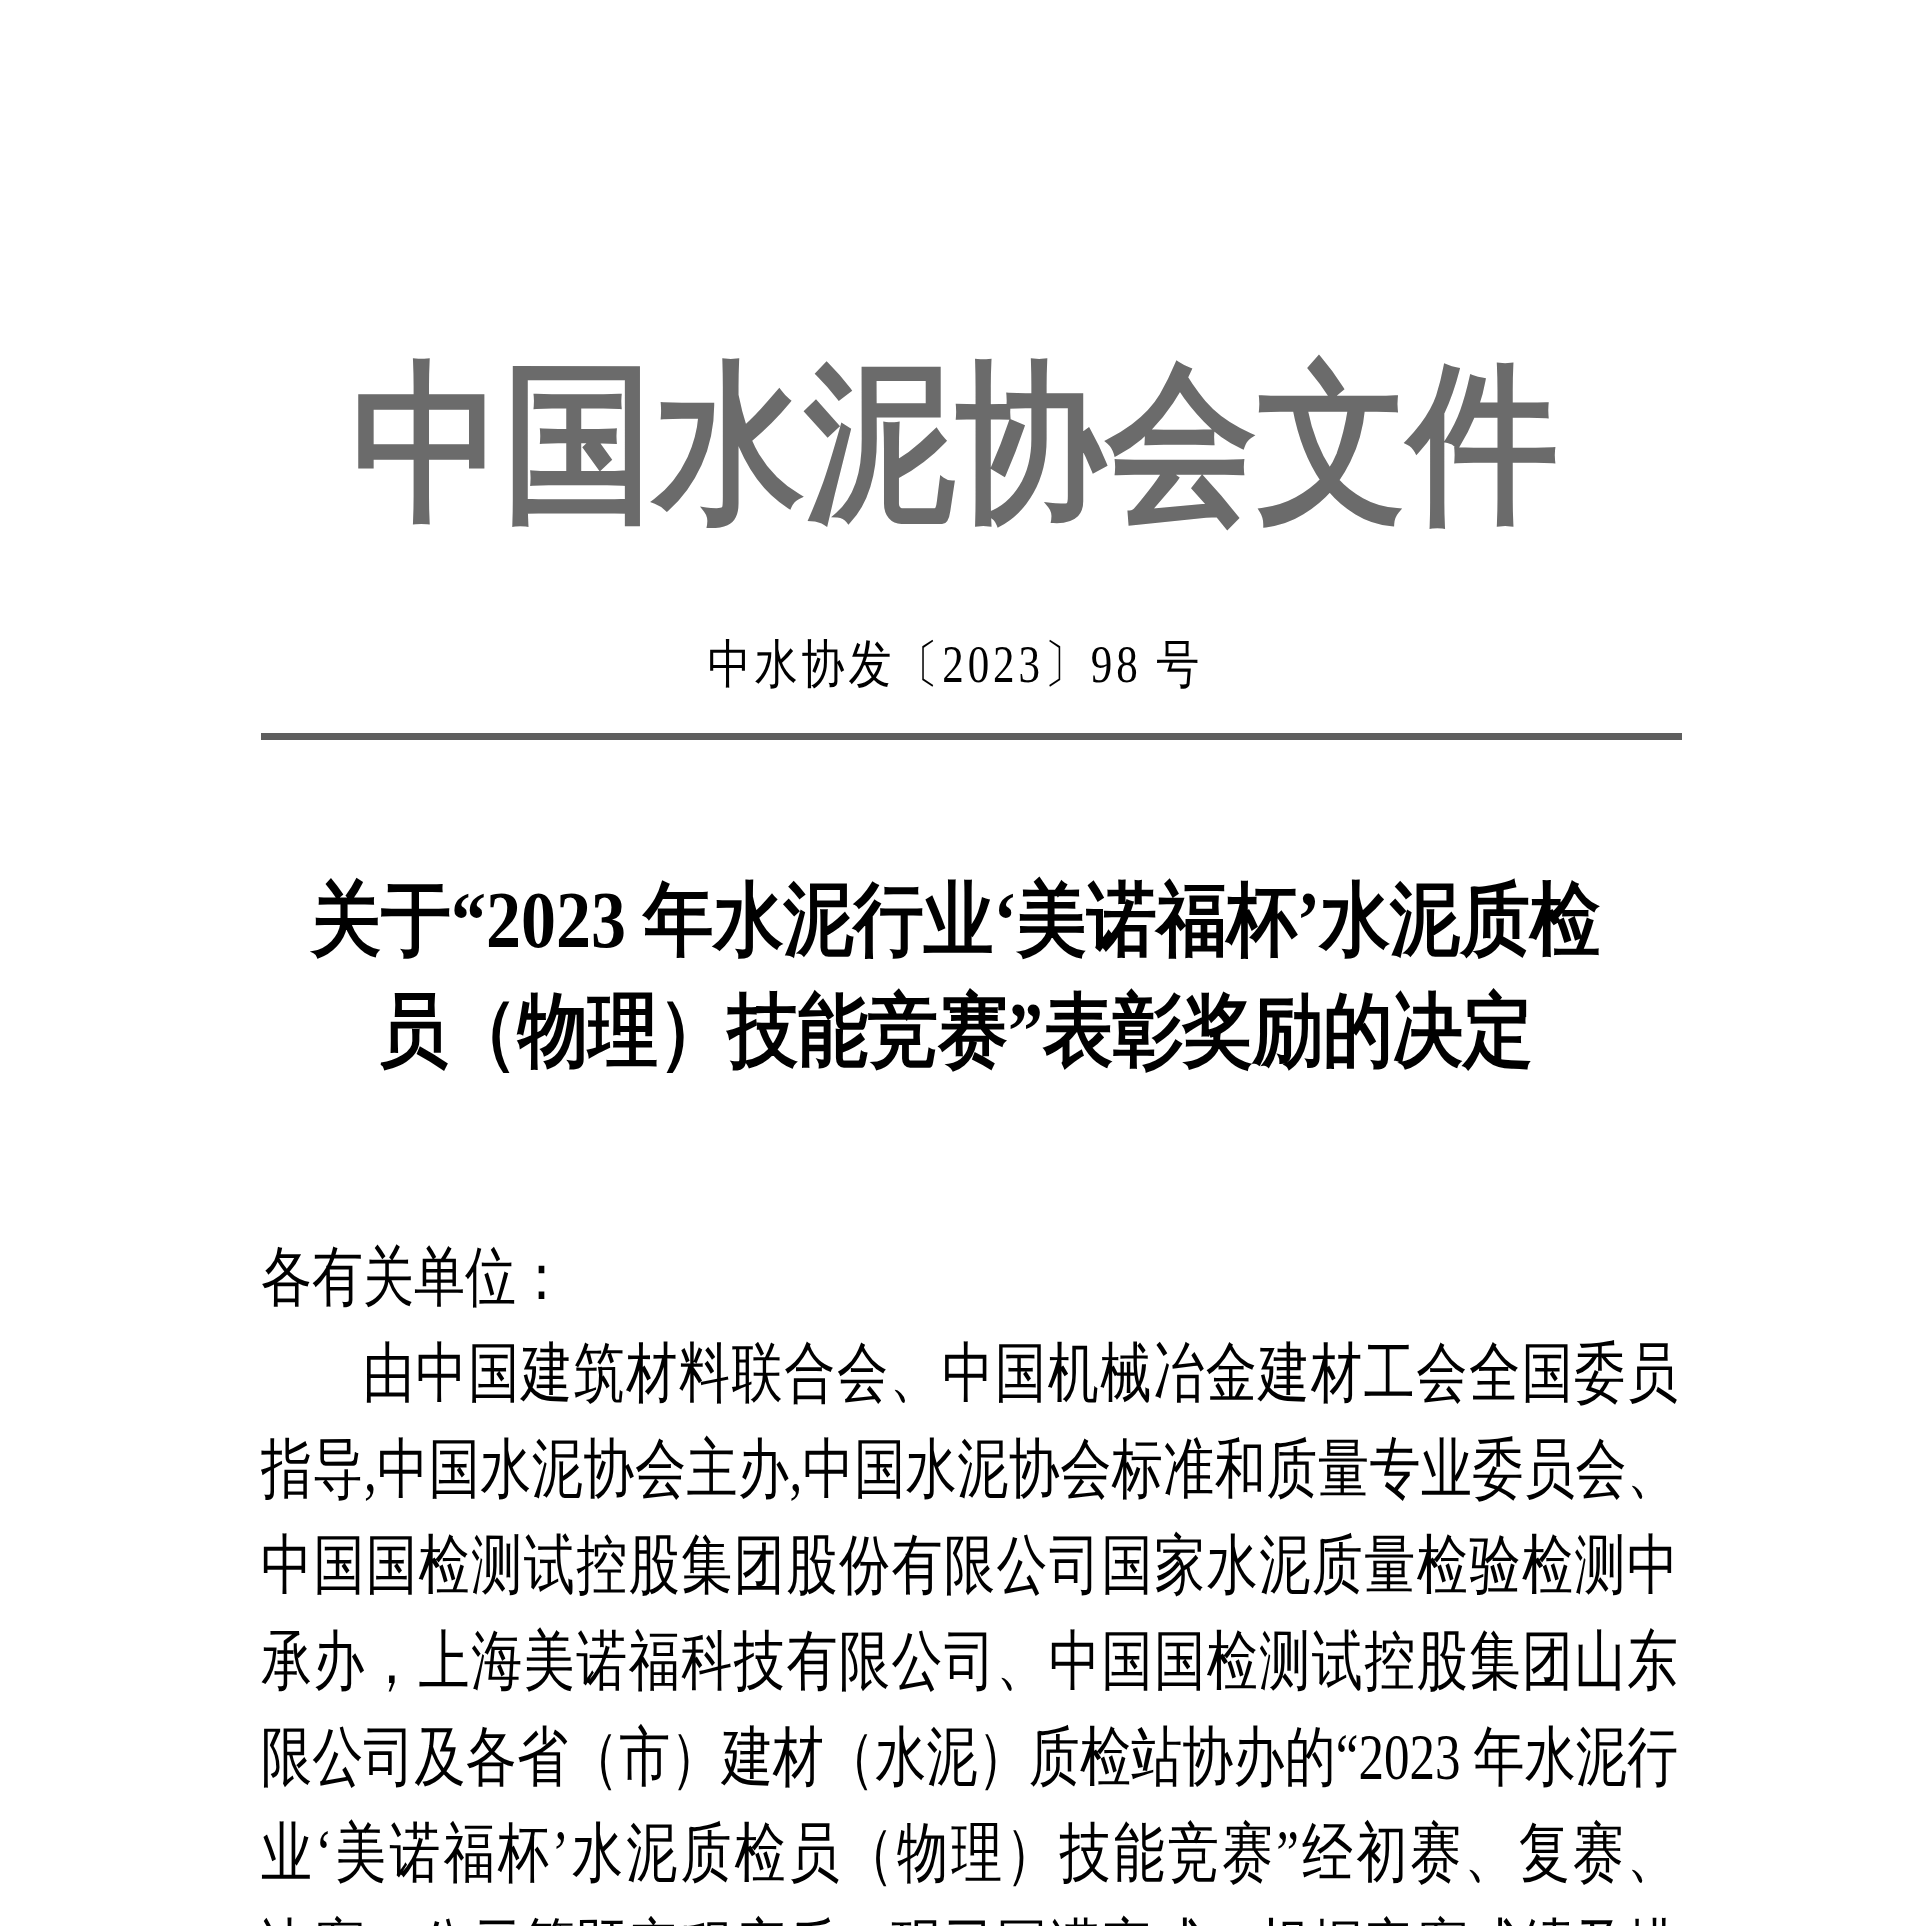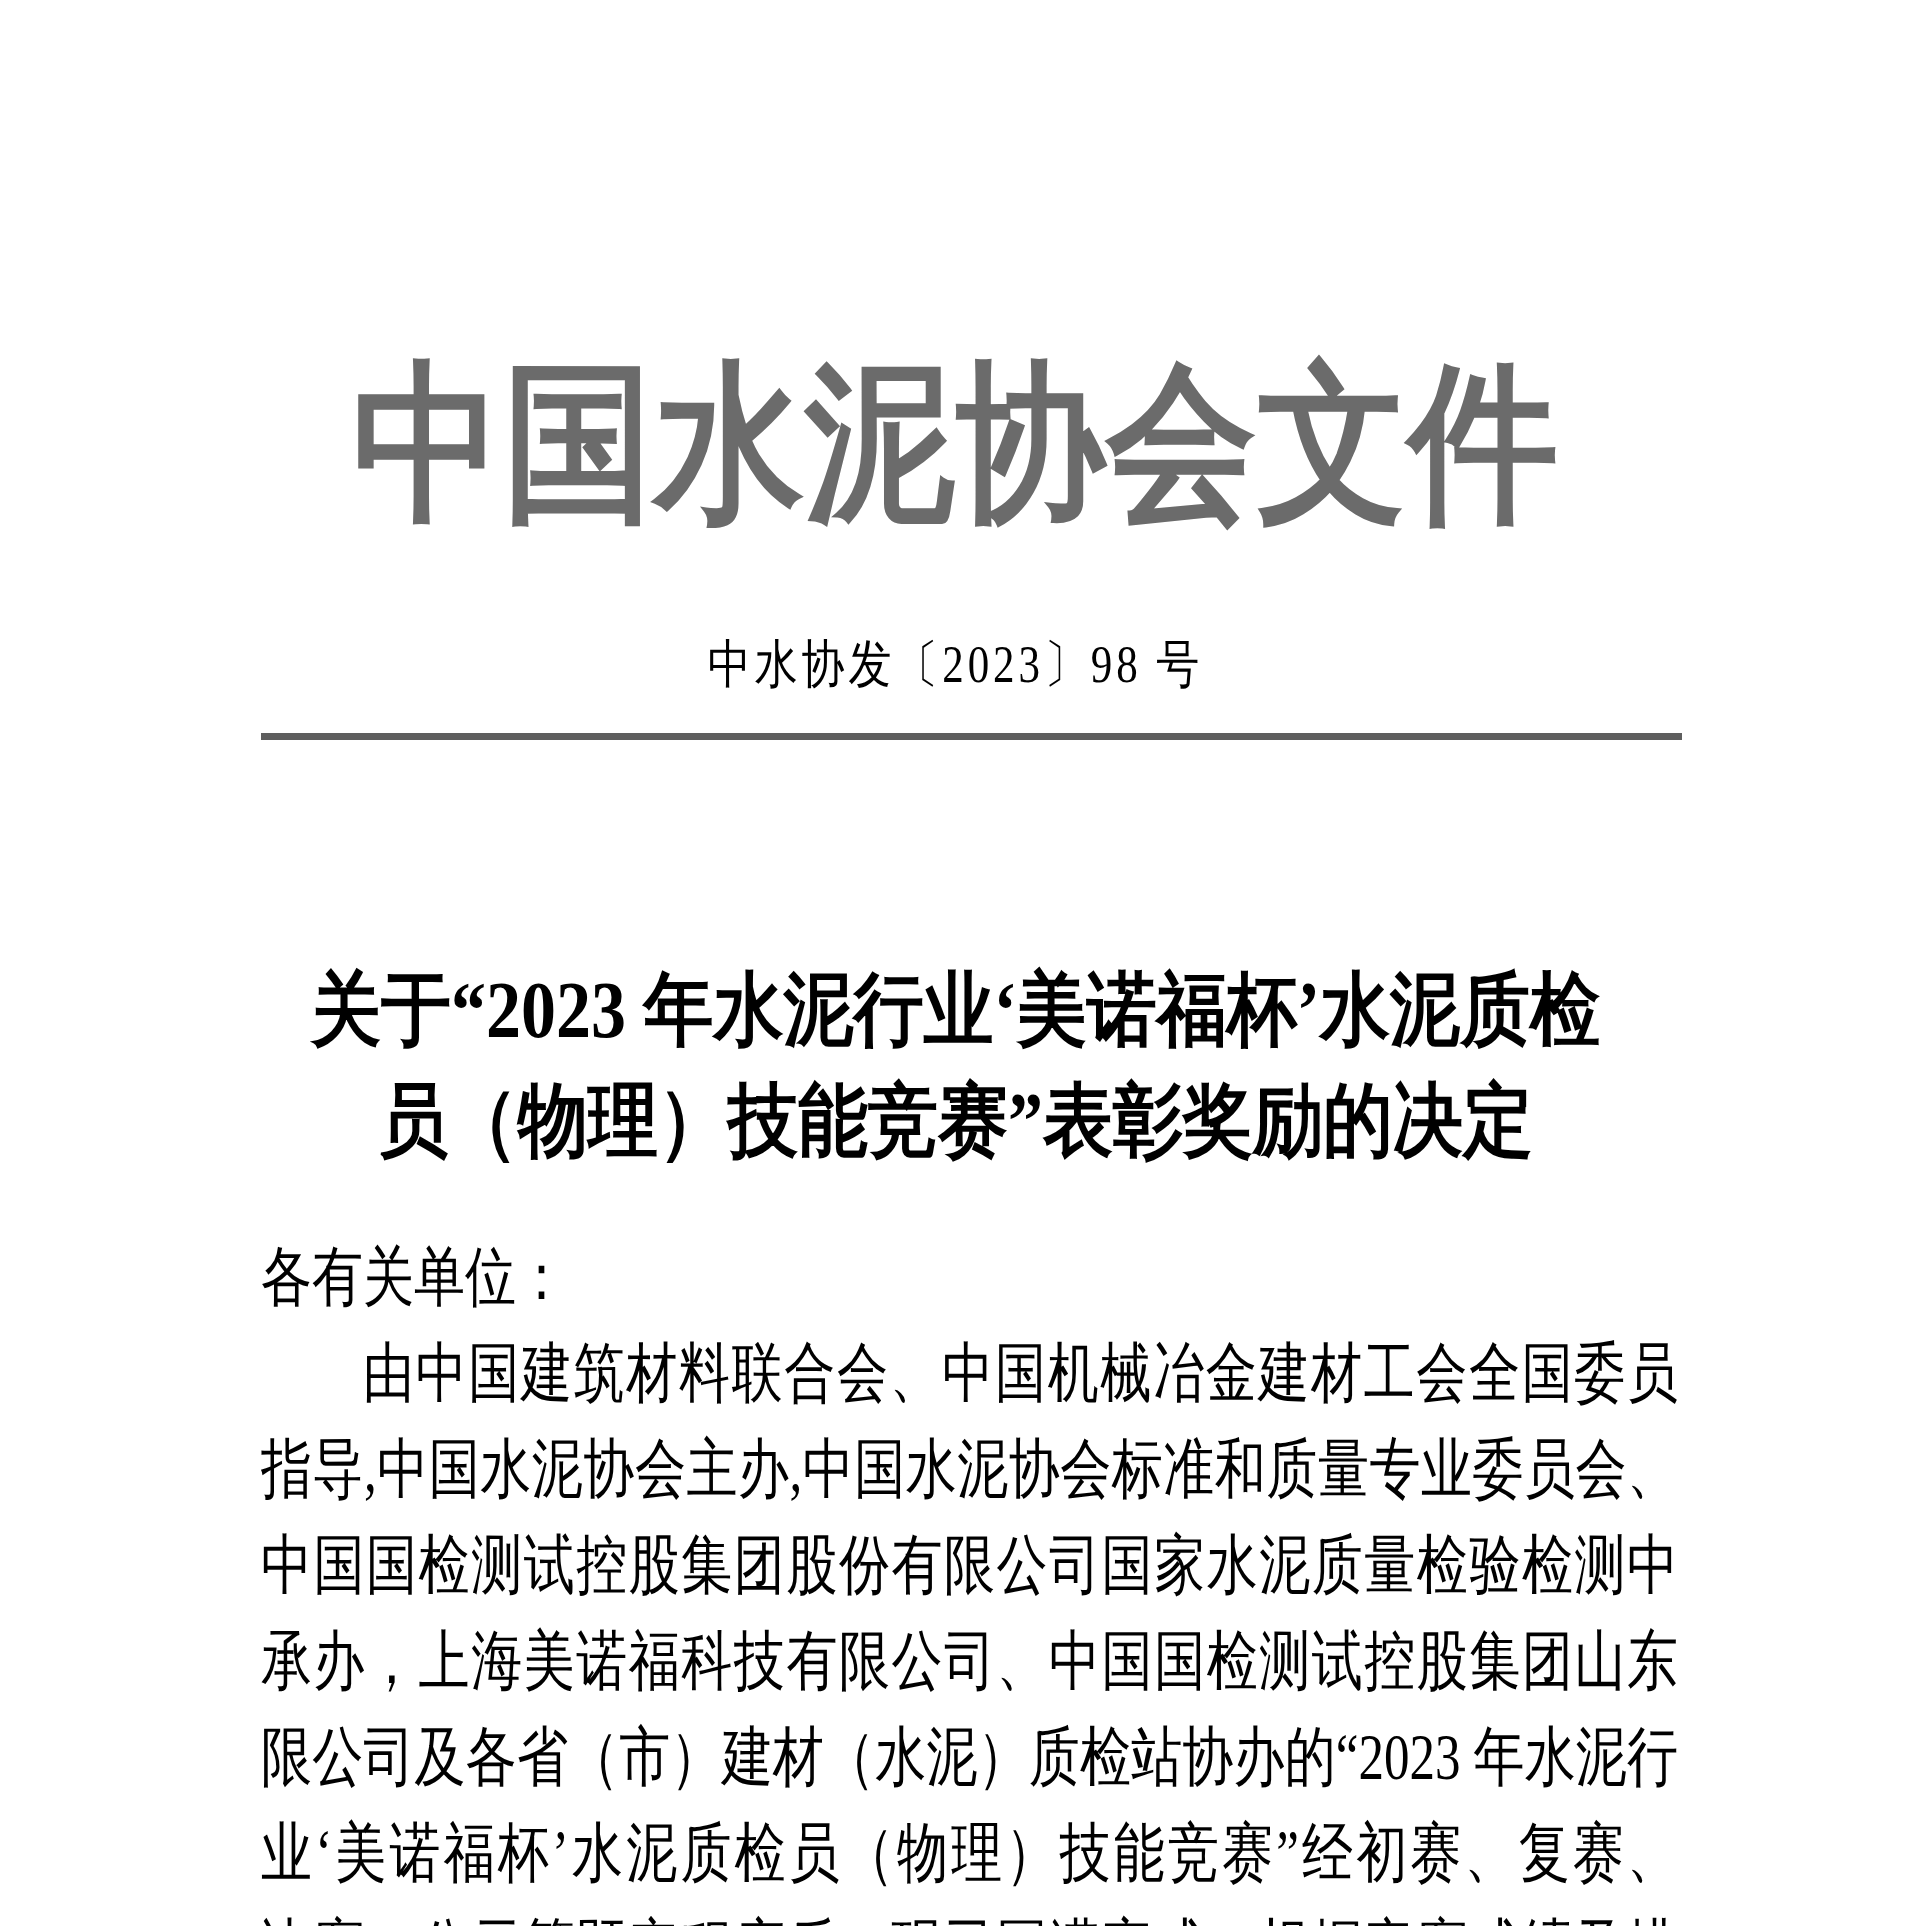--- a/index.html
+++ b/index.html
@@ -52,21 +52,21 @@
     top: 733px;
     left: 261px;
     width: 1421px;
     height: 6.5px;
     background: #5e5e5e;
   }
 
   
   .subject {
     position: absolute;
-    top: 954px;
+    top: 864px;
     left: 108px;
     width: 1695px;
     text-align: center;
     font-weight: 700;
     font-size: 70px;
     color: #000000;
   }
   .subject .s-line {
     line-height: 111px;
     transform: scaleY(1.15);

